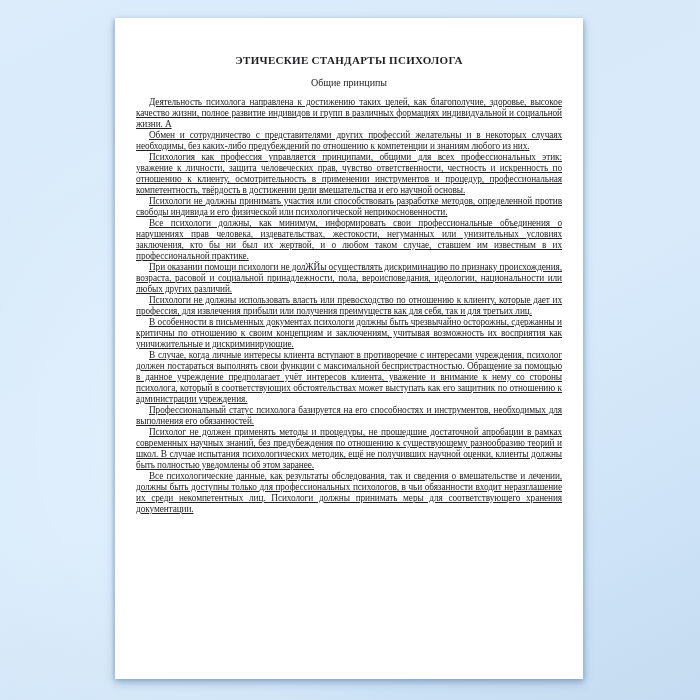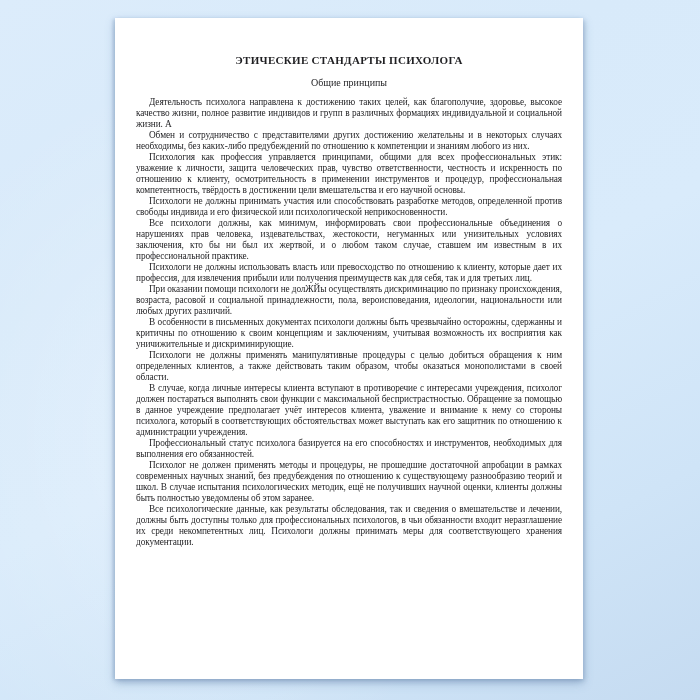--- a/index.html
+++ b/index.html
@@ -49,41 +49,41 @@
     margin-top: 13px;
     margin-bottom: 11px;
   }
   .paragraphs p.para {
     margin: 0;
     font-size: 9.3px;
     line-height: 11px;
     letter-spacing: -0.1px;
     text-align: justify;
     text-indent: 13px;
+    text-decoration: underline;
   }
 </style>
 </head>
 <body>
 
 <div class="scene">
   <div class="page">
     <h1 class="doc-title">ЭТИЧЕСКИЕ СТАНДАРТЫ ПСИХОЛОГА</h1>
 
     <div class="section">
       <h2 class="section-heading">Общие принципы</h2>
       <div class="paragraphs">
           <p class="para">Деятельность психолога направлена к достижению таких целей, как благополучие, здоровье, высокое качество жизни, полное развитие индивидов и групп в различных формациях индивидуальной и социальной жизни. А</p>
-          <p class="para">Обмен и сотрудничество с представителями других достижению желательны и в некоторых случаях необходимы, без каких-либо предубеждений по отношению к компетенции и знаниям любого из них.</p>
+          <p class="para">Обмен и сотрудничество с представителями других профессий желательны и в некоторых случаях необходимы, без каких-либо предубеждений по отношению к компетенции и знаниям любого из них.</p>
           <p class="para">Психология как профессия управляется принципами, общими для всех профессиональных этик: уважение к личности, защита человеческих прав, чувство ответственности, честность и искренность по отношению к клиенту, осмотрительность в применении инструментов и процедур, профессиональная компетентность, твёрдость в достижении цели вмешательства и его научной основы.</p>
           <p class="para">Психологи не должны принимать участия или способствовать разработке методов, определенной против свободы индивида и его физической или психологической неприкосновенности.</p>
           <p class="para">Все психологи должны, как минимум, информировать свои профессиональные объединения о нарушениях прав человека, издевательствах, жестокости, негуманных или унизительных условиях заключения, кто бы ни был их жертвой, и о любом таком случае, ставшем им известным в их профессиональной практике.</p>
+          <p class="para">При оказании помощи психологи не долЖЙы осуществлять дискриминацию по признаку происхождения, возраста, расовой и социальной принадлежности, пола, вероисповедания, идеологии, национальности или любых других различий.</p>
           <p class="para">Психологи не должны использовать власть или превосходство по отношению к клиенту, которые дает их профессия, для извлечения прибыли или получения преимуществ как для себя, так и для третьих лиц.</p>
-          <p class="para">При оказании помощи психологи не долЖЙы осуществлять дискриминацию по признаку происхождения, возраста, расовой и социальной принадлежности, пола, вероисповедания, идеологии, национальности или любых других различий.</p>
           <p class="para">В особенности в письменных документах психологи должны быть чрезвычайно осторожны, сдержанны и критичны по отношению к своим концепциям и заключениям, учитывая возможность их восприятия как уничижительные и дискриминирующие.</p>
-          <p class="para">Психологи не должны применять манипулятивные процедуры с целью добиться обращения к ним определенных клиентов, а также действовать таким образом, чтобы оказаться монополистами в своей области.</p>
           <p class="para">В случае, когда личные интересы клиента вступают в противоречие с интересами учреждения, психолог должен постараться выполнять свои функции с максимальной беспристрастностью. Обращение за помощью в данное учреждение предполагает учёт интересов клиента, уважение и внимание к нему со стороны психолога, который в соответствующих обстоятельствах может выступать как его защитник по отношению к администрации учреждения.</p>
         </div>
     </div>
 
     <div class="section">
       <div class="paragraphs">
           <p class="para">Профессиональный статус психолога базируется на его способностях и инструментов, необходимых для выполнения его обязанностей.</p>
           <p class="para">Психолог не должен применять методы и процедуры, не прошедшие достаточной апробации в рамках современных научных знаний, без предубеждения по отношению к существующему разнообразию теорий и школ. В случае испытания психологических методик, ещё не получивших научной оценки, клиенты должны быть полностью уведомлены об этом заранее.</p>
           <p class="para">Все психологические данные, как результаты обследования, так и сведения о вмешательстве и лечении, должны быть доступны только для профессиональных психологов, в чьи обязанности входит неразглашение их среди некомпетентных лиц. Психологи должны принимать меры для соответствующего хранения документации.</p>
         </div>

